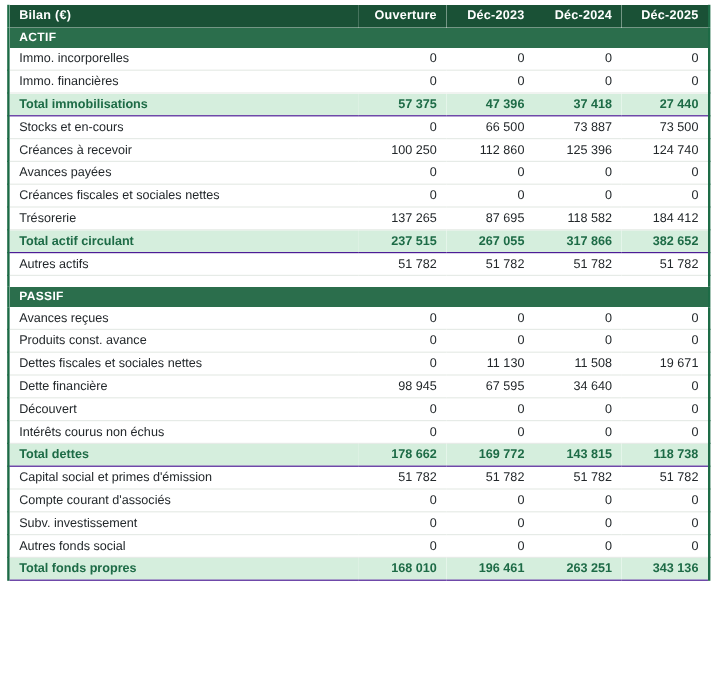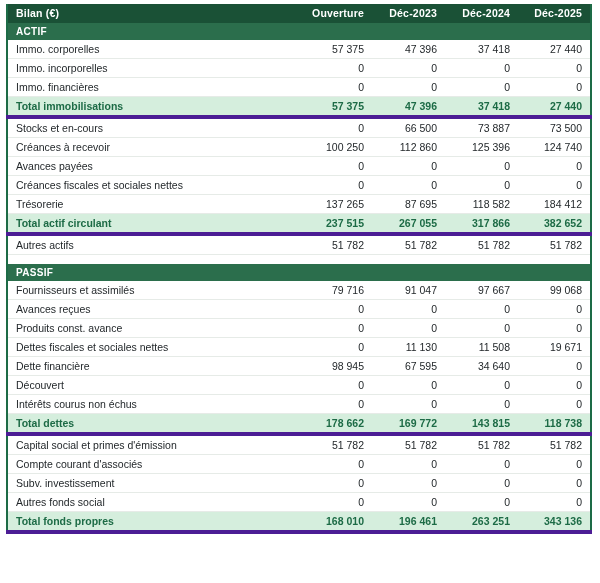--- a/index.html
+++ b/index.html
@@ -61,21 +61,21 @@
     line-height: 17px;
     border-bottom: none;
     letter-spacing: .3px;
   }
 
   
   tr.subtotal td {
     background: #d5eedd;
     color: #1d6b46;
     font-weight: bold;
-    border-bottom: 4px solid #4c1d95;
+    border-bottom: 1px solid #4c1d95;
   }
 
   
   tr.grand td {
     background: #2b6e4c;
     color: #ffffff;
     font-weight: bold;
     border-bottom: none;
     letter-spacing: .2px;
   }
@@ -108,27 +108,20 @@
           <td>Bilan (€)</td>
           <td class="num">Ouverture</td>
           <td class="num">Déc-2023</td>
           <td class="num">Déc-2024</td>
           <td class="num">Déc-2025</td>
         </tr>
         <tr class="band">
           <td colspan="5">ACTIF</td>
         </tr>
         <tr class="item">
-          <td>Immo. corporelles</td>
-          <td class="num">57 375</td>
-          <td class="num">47 396</td>
-          <td class="num">37 418</td>
-          <td class="num">27 440</td>
-        </tr>
-        <tr class="item">
           <td>Immo. incorporelles</td>
           <td class="num">0</td>
           <td class="num">0</td>
           <td class="num">0</td>
           <td class="num">0</td>
         </tr>
         <tr class="item">
           <td>Immo. financières</td>
           <td class="num">0</td>
           <td class="num">0</td>
@@ -191,27 +184,20 @@
           <td class="num">51 782</td>
           <td class="num">51 782</td>
         </tr>
         <tr class="spacer">
           <td colspan="5" class="edge"></td>
         </tr>
         <tr class="band">
           <td colspan="5">PASSIF</td>
         </tr>
         <tr class="item">
-          <td>Fournisseurs et assimilés</td>
-          <td class="num">79 716</td>
-          <td class="num">91 047</td>
-          <td class="num">97 667</td>
-          <td class="num">99 068</td>
-        </tr>
-        <tr class="item">
           <td>Avances reçues</td>
           <td class="num">0</td>
           <td class="num">0</td>
           <td class="num">0</td>
           <td class="num">0</td>
         </tr>
         <tr class="item">
           <td>Produits const. avance</td>
           <td class="num">0</td>
           <td class="num">0</td>

